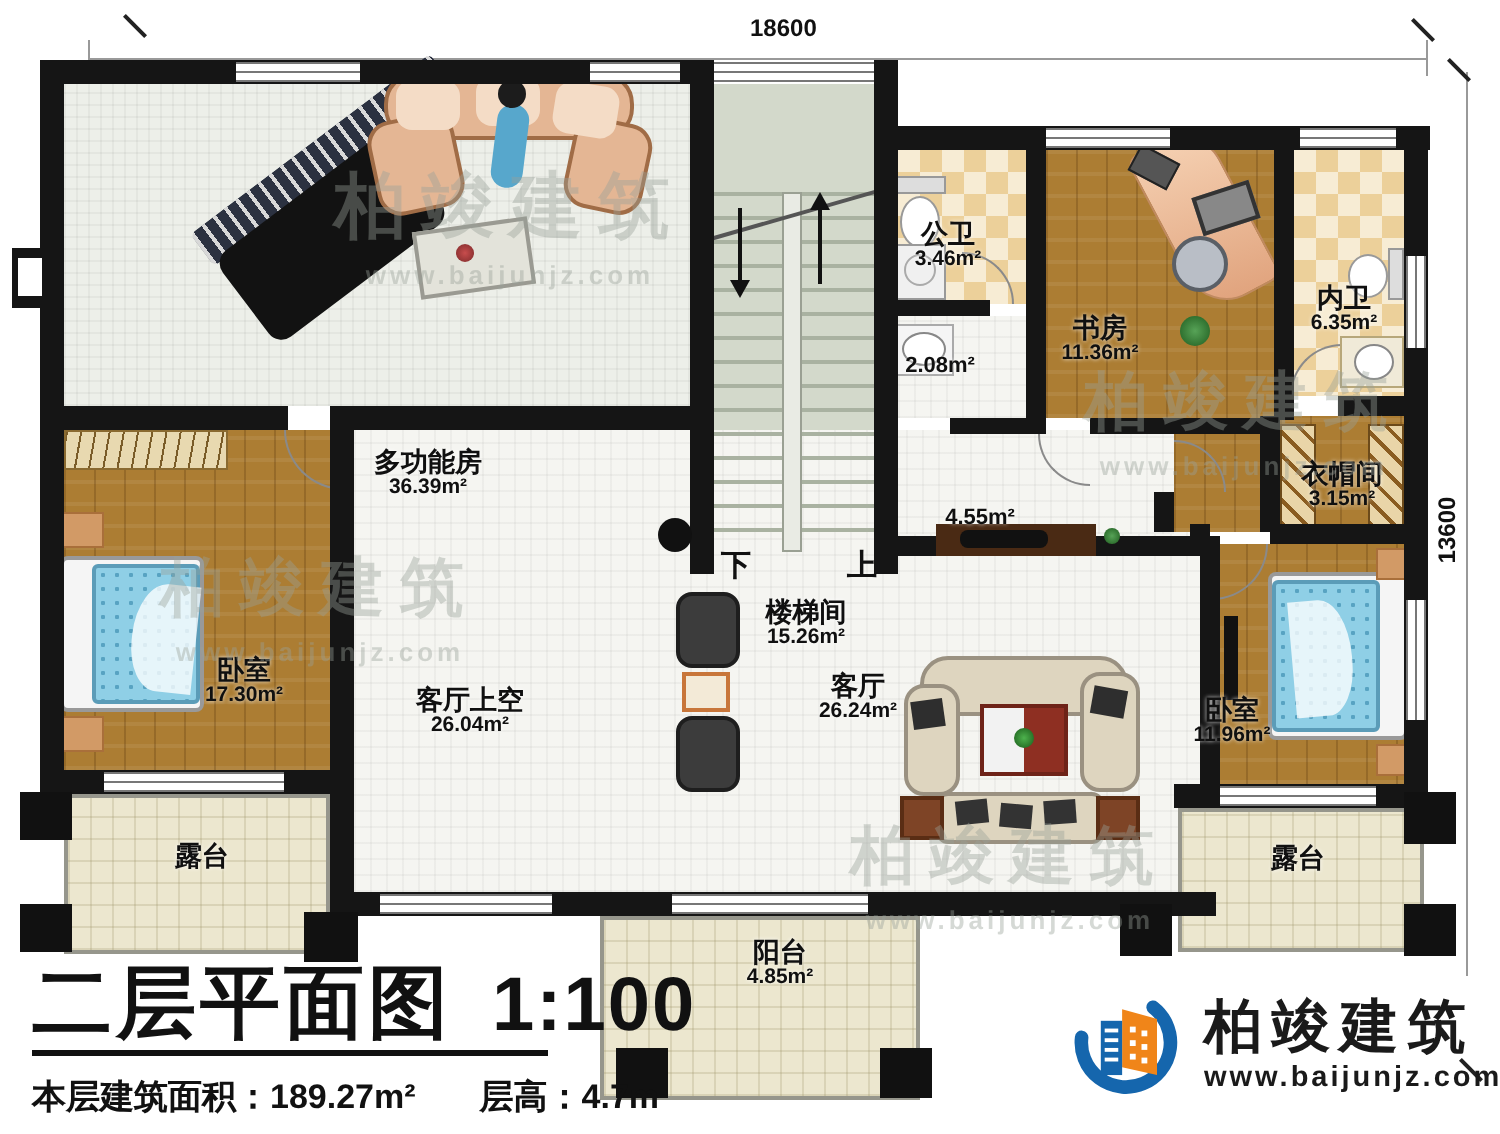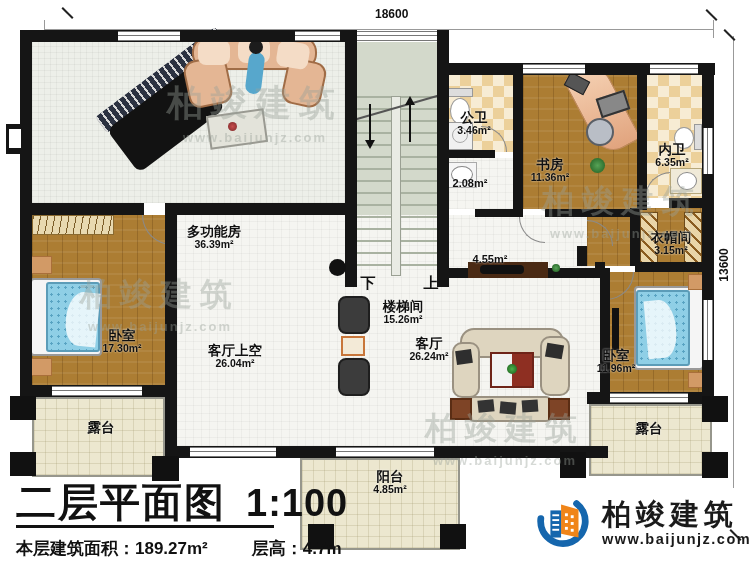--- a/index.html
+++ b/index.html
@@ -51,21 +51,21 @@
   .wm{position:absolute;z-index:6;color:#99a199;opacity:.40;font-weight:bold;text-align:center;pointer-events:none;
     transform:translate(-50%,-50%);white-space:nowrap;}
   .wm-name{font-size:36px;letter-spacing:8px;}
   .wm-url{font-size:13px;letter-spacing:2px;margin-top:2px;}
   
   .titleblock{position:absolute;left:16px;top:482px;z-index:7;color:#111;}
   .bigtitle{font-size:40px;font-weight:bold;letter-spacing:2px;line-height:1;}
   .bigtitle .scale{margin-left:20px;font-weight:600;font-size:38px;letter-spacing:1px;}
   .titleline{width:258px;height:3px;background:#111;margin-top:3px;}
   .subtitle{font-size:17px;font-weight:bold;margin-top:9px;white-space:nowrap;}
-  .subtitle .gap{margin-left:44px;}
+  .subtitle .gap{margin-left:32px;}
   .brand{position:absolute;left:532px;top:492px;z-index:7;display:flex;align-items:center;}
   .brand-name{font-size:29px;font-weight:800;letter-spacing:5px;color:#1a1a1a;line-height:1.1;}
   .brand-url{font-size:14.5px;font-weight:bold;letter-spacing:1.5px;color:#1a1a1a;}
 </style>
 </head>
 <body>
 
 <div class="plan">
 
   <div class="dimline" style="left:44px;top:29px;width:670px;border-top:1px solid #999;"></div>

